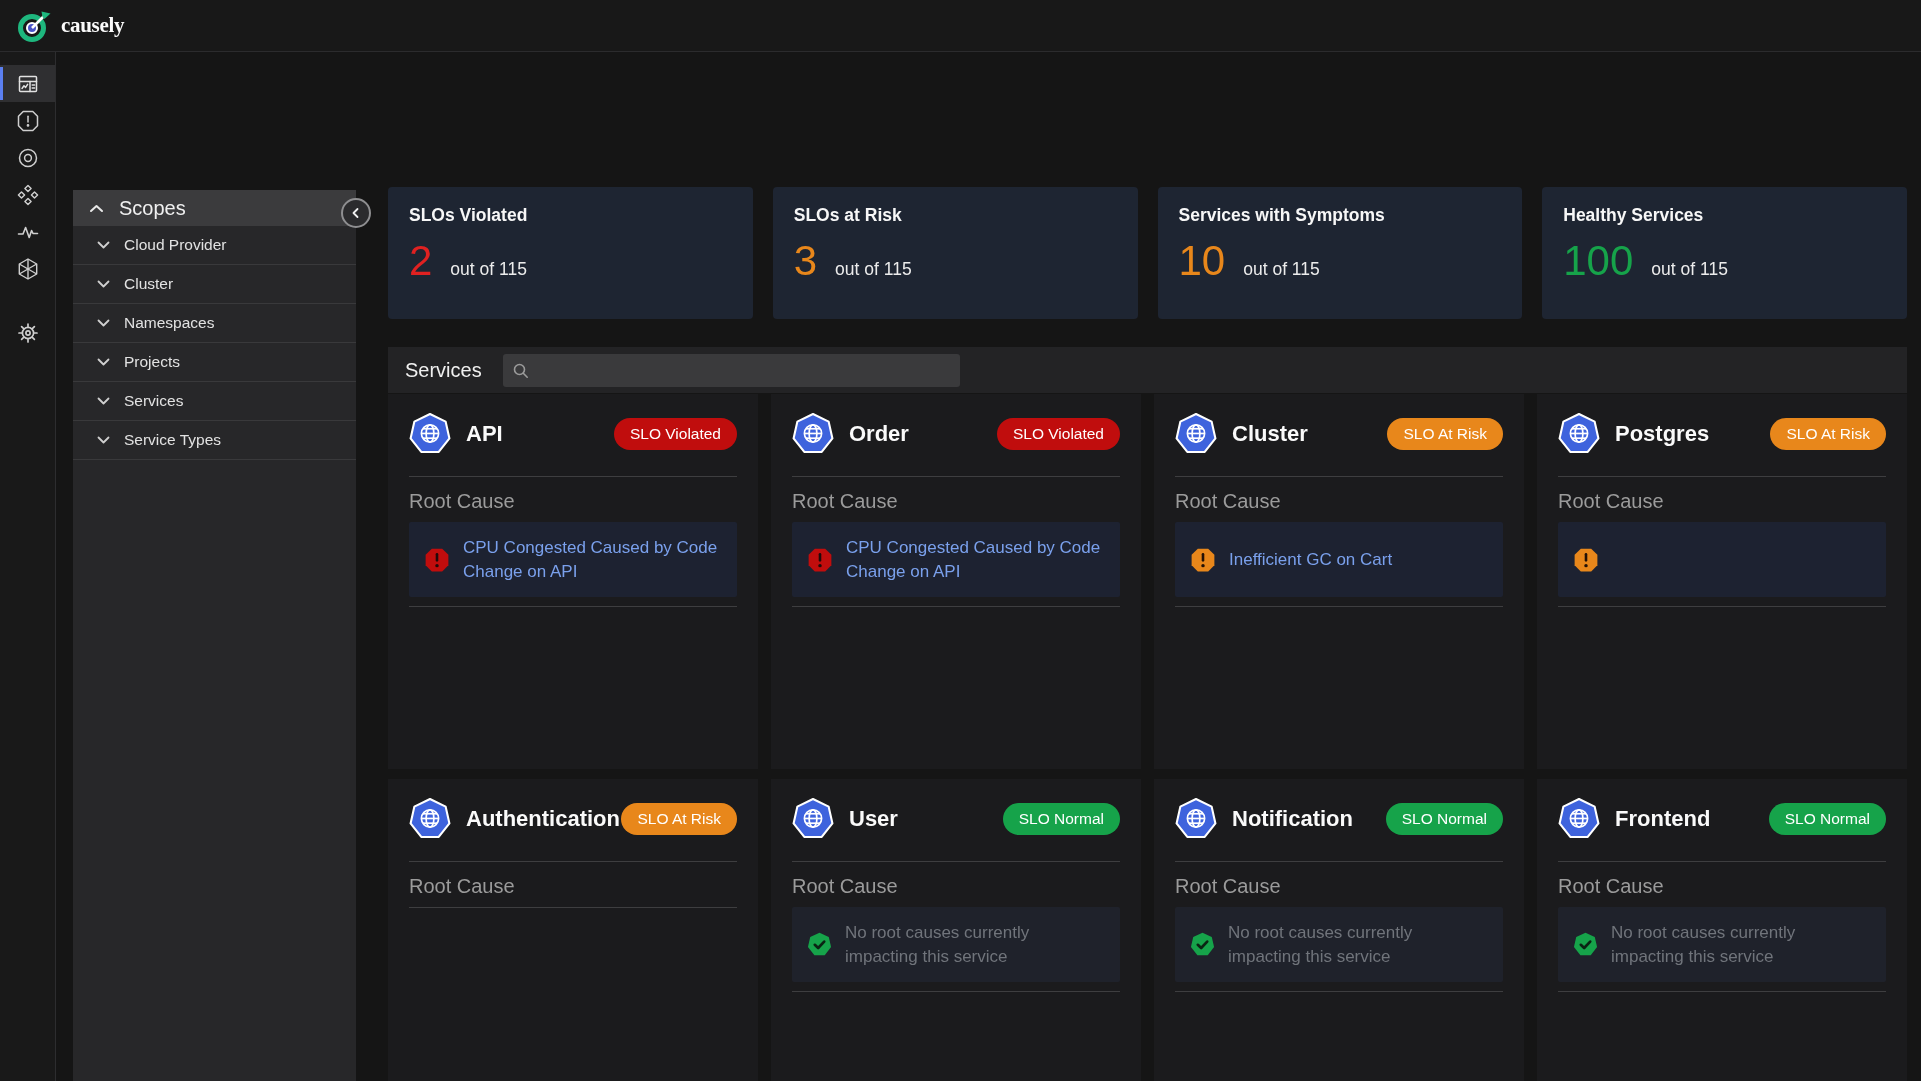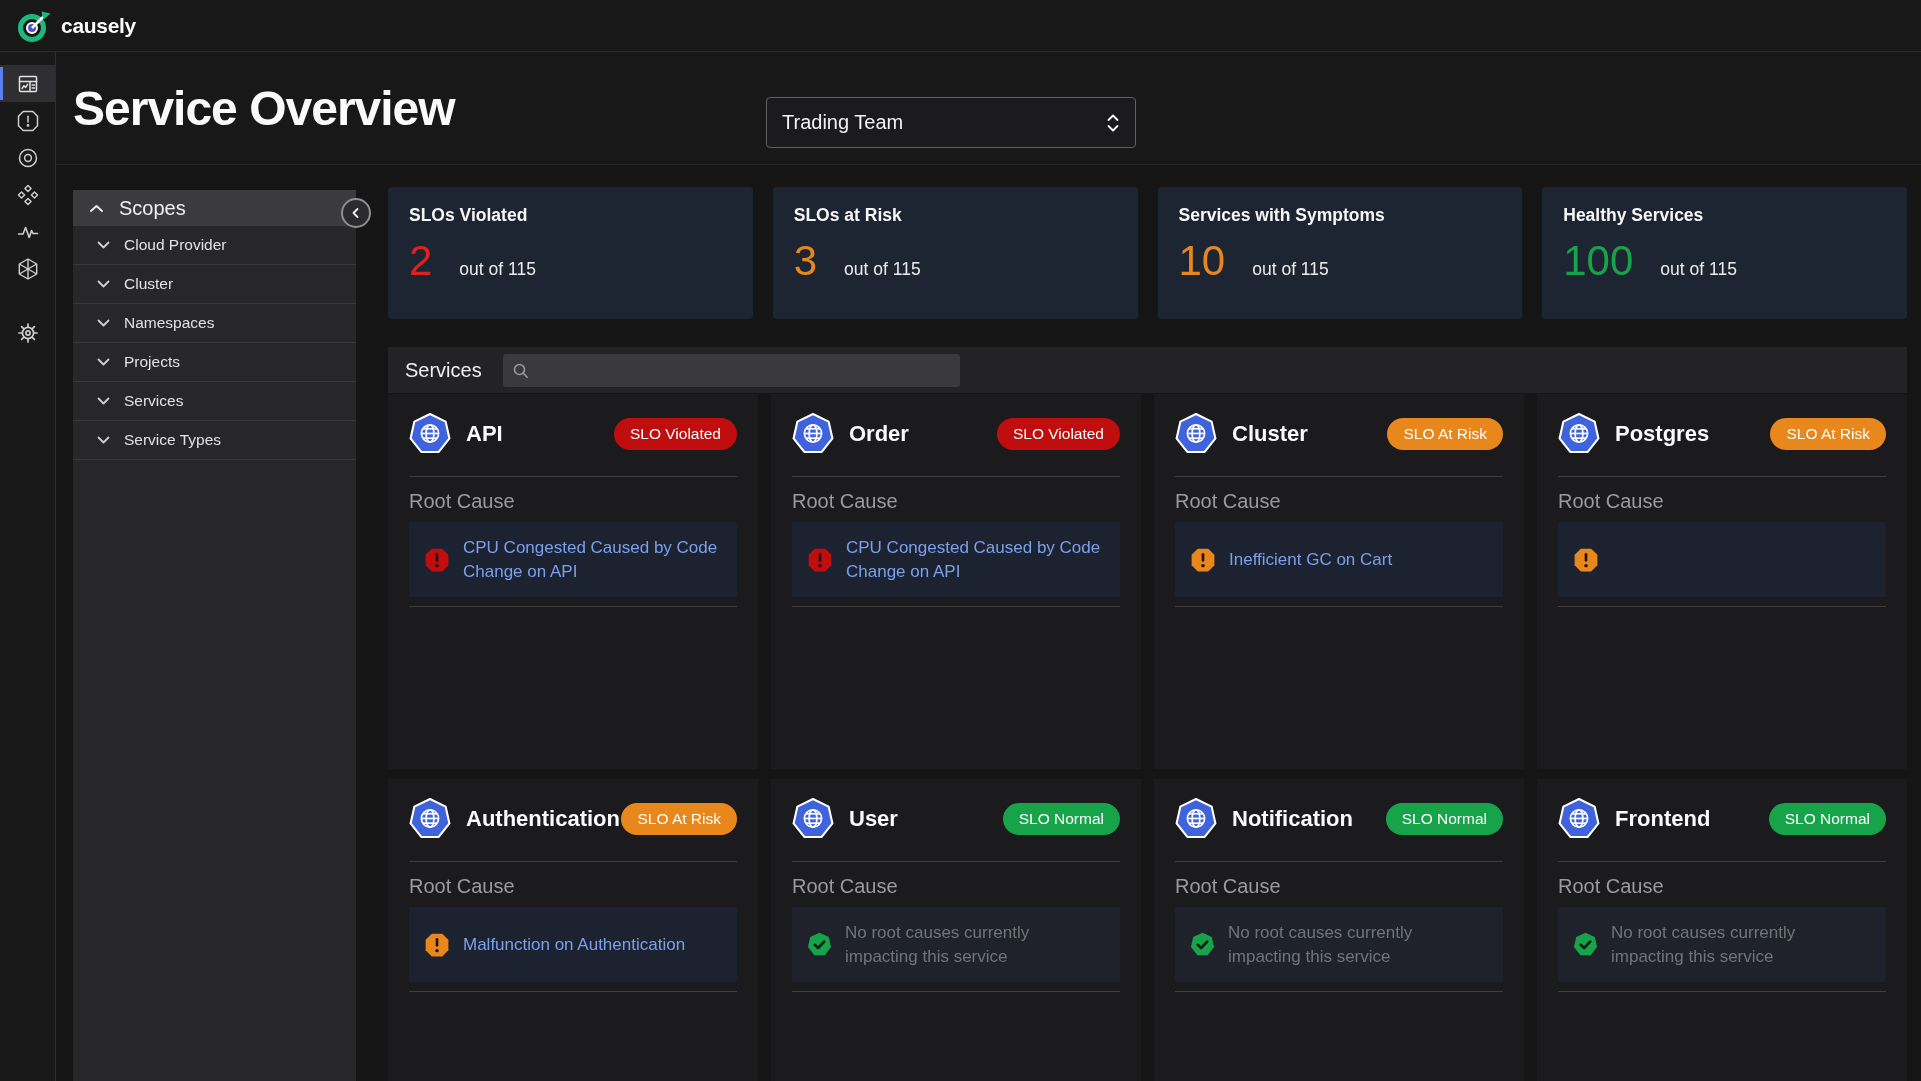--- a/index.html
+++ b/index.html
@@ -9,21 +9,21 @@
     background:#151515; color:#fff;
     font-family:"Liberation Sans", sans-serif;
   }
 
   
   .topbar {
     position:absolute; left:0; top:0; width:1921px; height:52px;
     background:#181818; border-bottom:1px solid #2b2b2d;
     display:flex; align-items:center; padding-left:16px;
   }
-  .brand { display:flex; align-items:center; gap:9px; }
+  .brand { display:flex; align-items:center; gap:9px;font-family:Liberation Serif, serif; }
   .brand-name { font-size:21px; font-weight:bold; letter-spacing:-0.3px; color:#fafafa; }
 
   
   .rail {
     position:absolute; left:0; top:52px; bottom:0; width:56px;
     background:#191919; border-right:1px solid #2d2d2f;
     display:flex; flex-direction:column; align-items:stretch; padding-top:13px;
   }
   .rail-item {
     position:relative; height:37px; display:flex; align-items:center; justify-content:center;
@@ -78,21 +78,21 @@
     position:absolute; left:332px; top:22px; width:1519px; height:132px;
     display:grid; grid-template-columns:repeat(4,1fr); gap:20px;
   }
   .stat-card { background:#1e2532; border-radius:4px; padding:18px 21px; }
   .stat-label { font-size:17.5px; font-weight:bold; color:#f7f7f7; }
   .stat-value-row { margin-top:14px; display:flex; align-items:baseline; }
   .stat-value { font-size:42px; line-height:1; }
   .stat-red    { color:#e02121; }
   .stat-orange { color:#e8871b; }
   .stat-green  { color:#16a34a; }
-  .stat-suffix { font-size:17.5px; color:#ececec; margin-left:27px; }
+  .stat-suffix { font-size:17.5px; color:#ececec; margin-left:18px; }
 
   
   .services-panel { position:absolute; left:332px; top:182px; width:1519px; bottom:0; overflow:hidden; }
   .services-bar {
     position:relative; height:46px; background:#232325; display:flex; align-items:center; padding-left:17px;
   }
   .services-title { font-size:20px; color:#f0f0f0; }
   .search-box {
     position:absolute; left:115px; top:7px; width:457px; height:33px;
     background:#3a3a3c; border-radius:3px; display:flex; align-items:center; padding:0 9px; gap:7px;
@@ -220,32 +220,20 @@
             <line x1="16.6" y1="16.6" x2="18.4" y2="18.4"></line>
           <line x1="5.6" y1="18.4" x2="7.4" y2="16.6"></line>
             <line x1="16.6" y1="7.4" x2="18.4" y2="5.6"></line>
         </svg>
       </span>
     </div>
   </nav>
 
   <main class="main">
 
-    <div class="page-header">
-      <h1 class="page-title">Service Overview</h1>
-      <div class="team-select">
-        <span>Trading Team</span>
-        <span>
-          <svg width="14" height="20" viewBox="0 0 14 20" fill="none" stroke="#ffffff" stroke-width="1.8" stroke-linecap="round" stroke-linejoin="round">
-            <polyline points="2.5,7 7,2.5 11.5,7"></polyline>
-            <polyline points="2.5,13 7,17.5 11.5,13"></polyline>
-          </svg>
-        </span>
-      </div>
-    </div>
 
     <div class="content">
 
       <aside class="scopes">
         <div class="scopes-header">
           <span>
             <svg width="15" height="9" viewBox="0 0 15 9" fill="none" stroke="#e8e8e8" stroke-width="2" stroke-linecap="round" stroke-linejoin="round">
                 <polyline points="2,7 7.5,2 13,7"></polyline>
               </svg>
           </span>
@@ -494,32 +482,20 @@
             <line x1="13.3" y1="15" x2="26.7" y2="15"></line>
             <line x1="13.3" y1="24" x2="26.7" y2="24"></line>
           </g>
         </svg>
       </span>
       <span class="svc-name">Authentication</span>
       <span class="badge badge-at_risk">SLO At Risk</span>
     </div>
     <div class="svc-divider"></div>
     <div class="rc-label">Root Cause</div>
-    <div class="rc-row issue">
-
-      <span class="rc-icon">
-        <svg width="26" height="26" viewBox="0 0 24 24">
-          <polygon points="7.2,1.5 16.8,1.5 22.5,7.2 22.5,16.8 16.8,22.5 7.2,22.5 1.5,16.8 1.5,7.2" fill="#e8871b"></polygon>
-          <rect x="10.8" y="5.5" width="2.4" height="8" rx="1.2" fill="#221006"></rect>
-          <circle cx="12" cy="17.2" r="1.6" fill="#221006"></circle>
-        </svg>
-      </span>
-
-      <span class="rc-text link">Malfunction on Authentication</span>
-    </div>
     <div class="svc-divider" style="margin-top:9px;"></div>
   </div>
             <div class="svc-card">
     <div class="svc-head">
       <span>
         <svg width="42" height="42" viewBox="0 0 40 40">
           <polygon points="20,1 34.9,8.2 38.5,24.2 28.3,37.1 11.7,37.1 1.5,24.2 5.1,8.2" fill="#3e63dd" stroke="#ffffff" stroke-width="2" stroke-linejoin="round"></polygon>
           <g fill="none" stroke="#ffffff" stroke-width="1.6">
             <circle cx="20" cy="19.5" r="8.2"></circle>
             <ellipse cx="20" cy="19.5" rx="3.7" ry="8.2"></ellipse>

